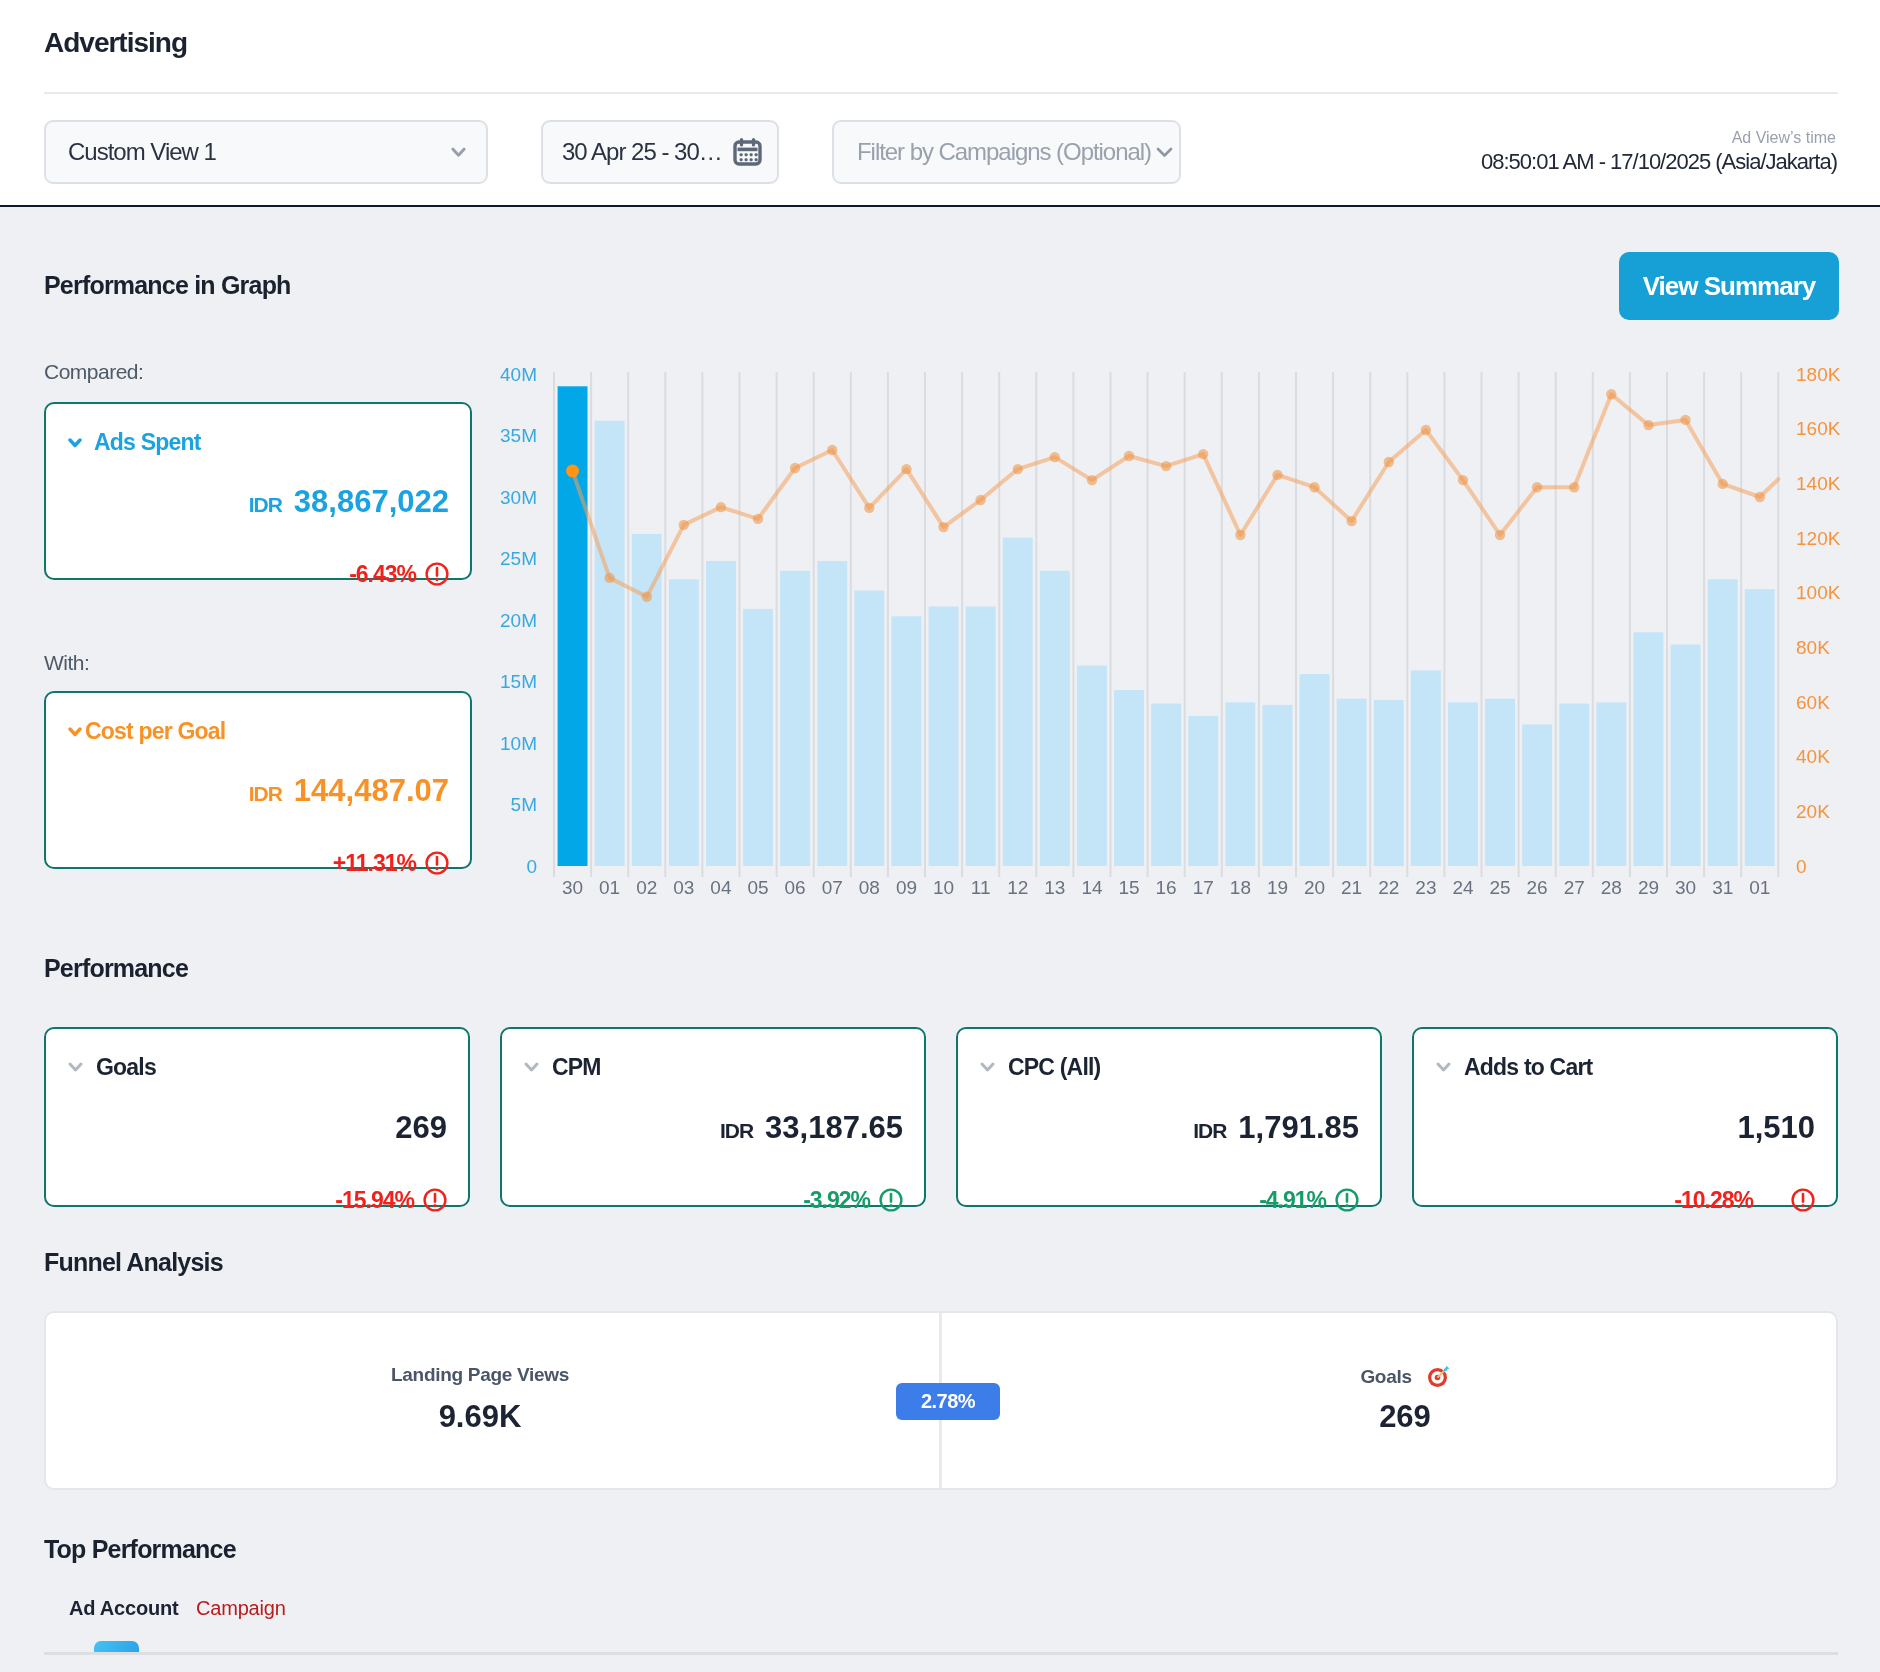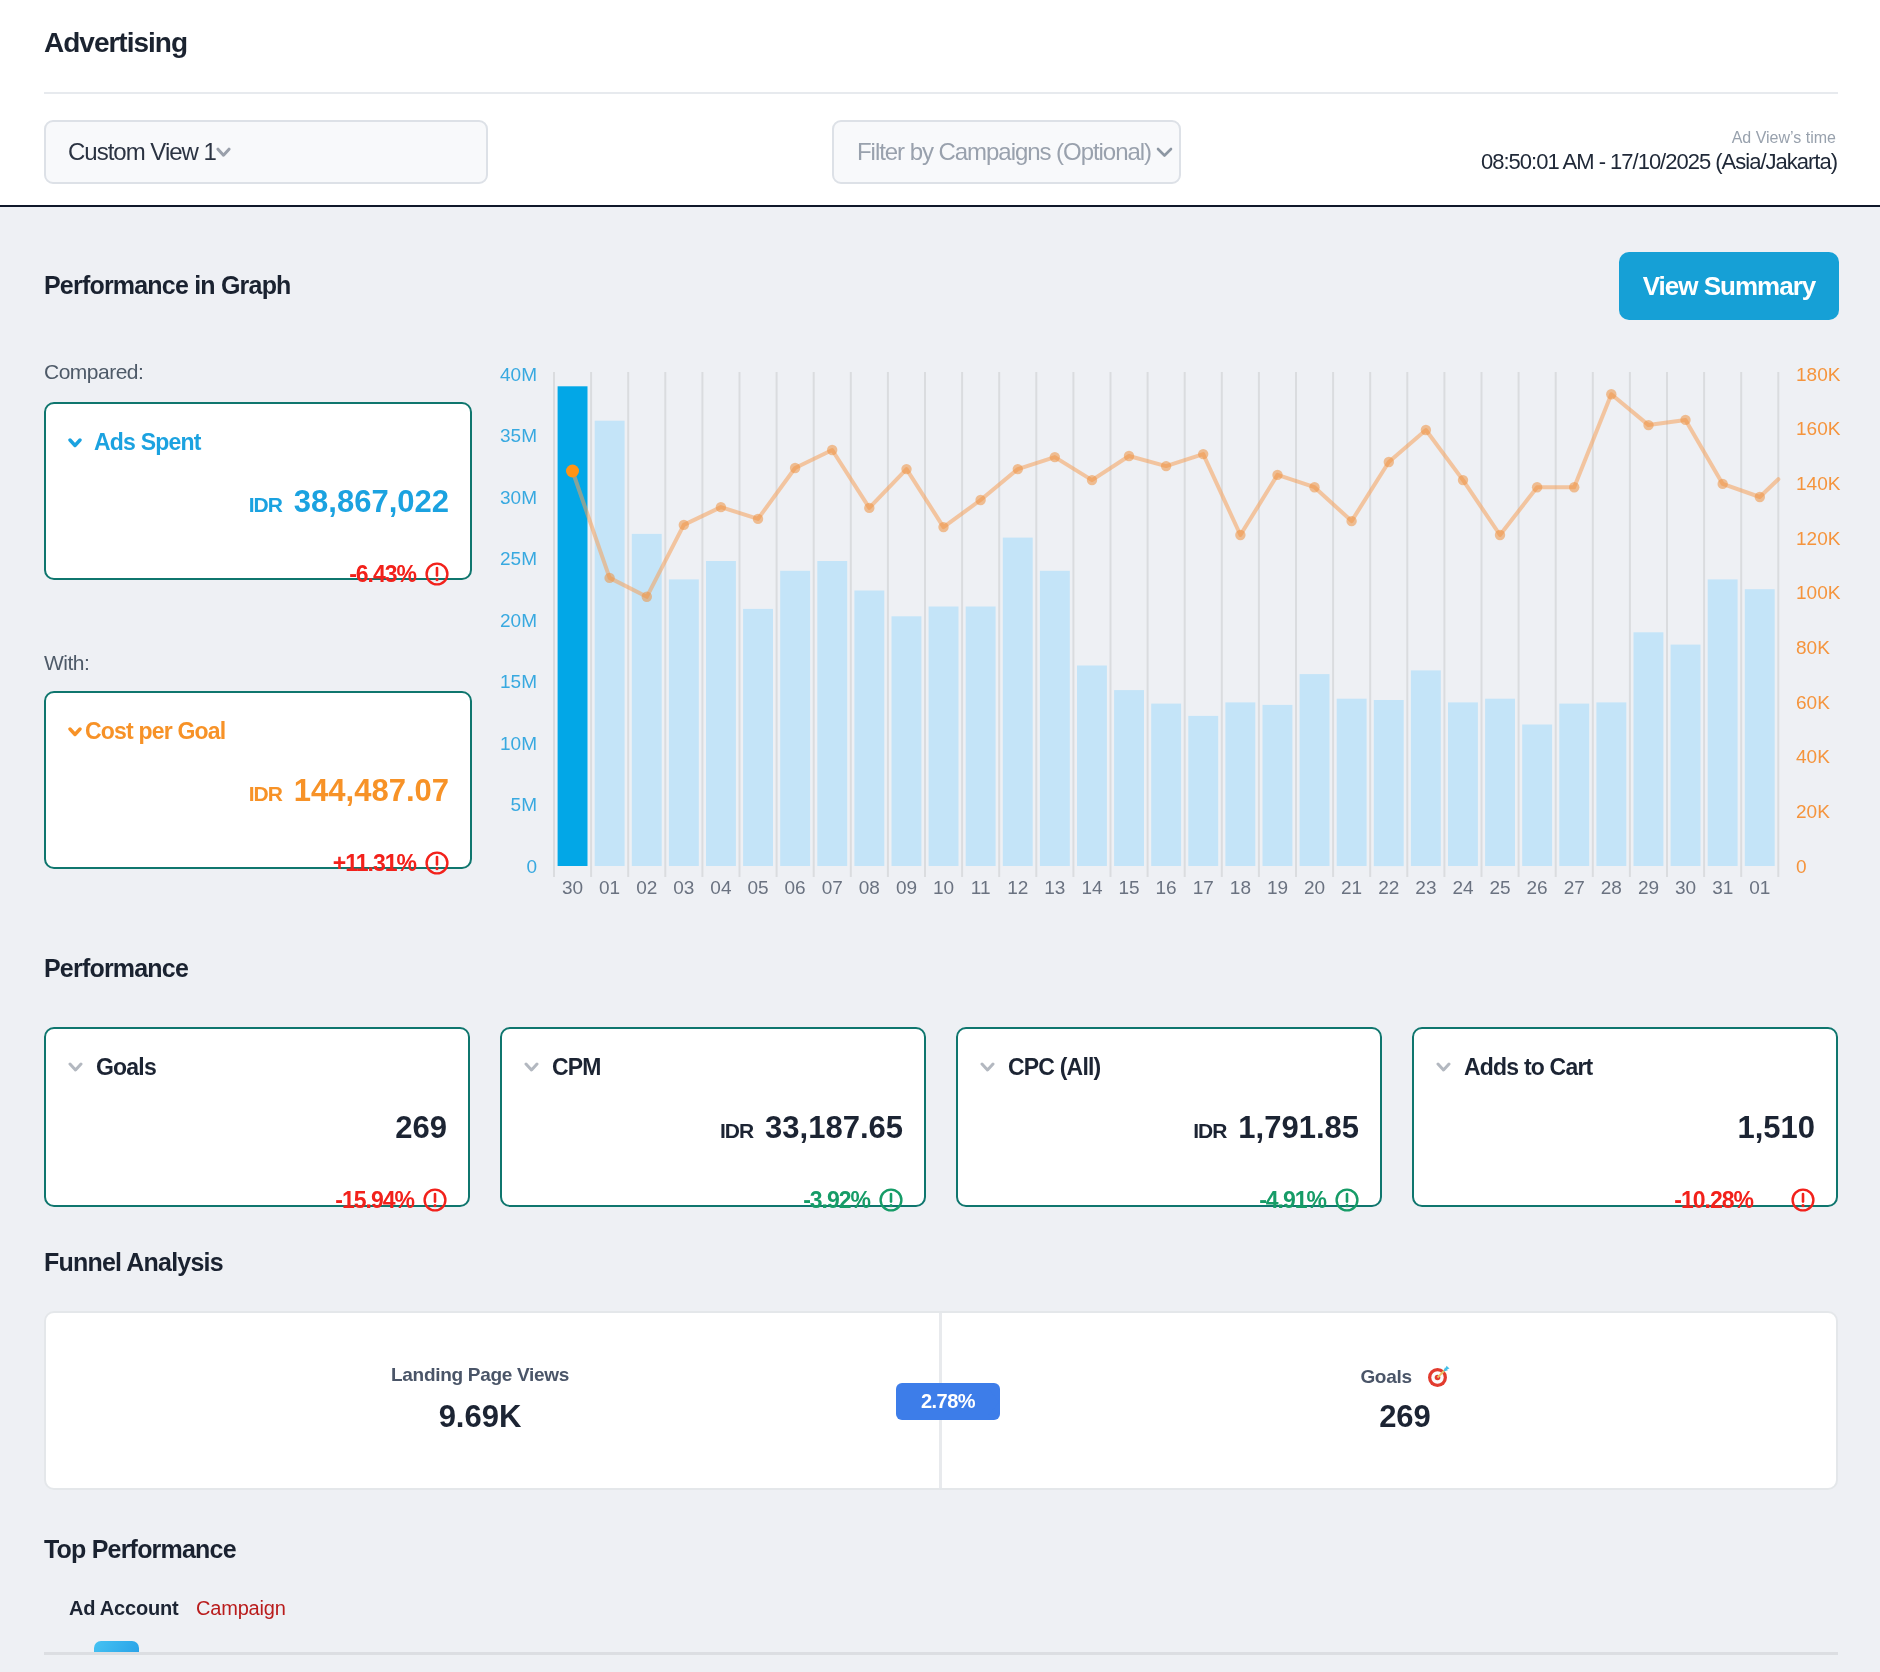--- a/index.html
+++ b/index.html
@@ -2,21 +2,21 @@
 <html><head>
 <meta charset="utf-8">
 <style>
 * { margin:0; padding:0; box-sizing:border-box; }
 html,body { width:1880px; height:1672px; }
 body { position:relative; background:#eef0f4; font-family:"Liberation Sans", sans-serif; color:#1c2433; overflow:hidden; }
 .header { position:absolute; left:0; top:0; width:1880px; height:207px; background:#ffffff; border-bottom:2px solid #0f172a; }
 .h1 { position:absolute; left:44px; top:29px; font-size:28px; font-weight:700; letter-spacing:-1px; color:#1b2330; line-height:1; }
 .hdiv { position:absolute; left:44px; top:92px; width:1794px; height:2px; background:#e7eaee; }
 .ctrl { position:absolute; top:120px; height:64px; background:#f8f9fb; border:2px solid #dde1e7; border-radius:9px; display:flex; align-items:center; font-size:24px; letter-spacing:-1px; color:#2b3342; }
-.c1 { left:44px; width:444px; padding:0 20px 0 22px; justify-content:flex-start; }
+.c1 { left:44px; width:444px; padding:0 20px 0 22px; justify-content:space-between; }
 .c2 { left:541px; width:238px; padding:0 15px 0 19px; justify-content:space-between; white-space:nowrap; }
 .c3 { left:832px; width:349px; padding:0 0 0 23px; color:#99a1ad; white-space:nowrap; letter-spacing:-1.05px;text-align:center; }
 .adv1 { position:absolute; right:44px; top:130px; font-size:16px; color:#98a1ad; line-height:1; }
 .adv2 { position:absolute; right:43px; top:151px; font-size:22px; letter-spacing:-1px; color:#202938; line-height:1; white-space:nowrap; }
 .sechead { position:absolute; font-size:25px; font-weight:700; letter-spacing:-0.8px; color:#1a2230; line-height:1; }
 .btn { position:absolute; left:1619px; top:252px; width:220px; height:68px; background:#16a0d6; border-radius:10px; color:#ffffff; font-size:26px; font-weight:700; letter-spacing:-1px; display:flex; align-items:center; justify-content:center; }
 .lbl { position:absolute; font-size:21px; letter-spacing:-0.5px; color:#4e5a68; line-height:1; }
 .card { position:absolute; background:#ffffff; border:2px solid #0f766e; border-radius:10px; }
 .ctitle { position:absolute; left:22px; top:27px; display:flex; align-items:center; gap:13px; font-size:23px; font-weight:700; letter-spacing:-0.8px; line-height:1; }
 .cval { position:absolute; right:21px; text-align:right; font-size:31px; font-weight:700; white-space:nowrap; line-height:1; display:flex; align-items:baseline; justify-content:flex-end; }
@@ -41,20 +41,39 @@
 </style>
 </head>
 <body>
 <div class="header">
   <div class="h1">Advertising</div>
   <div class="hdiv"></div>
   <div class="ctrl c1">
       <span>Custom View 1</span>
       <svg width="15" height="11" viewBox="0 0 15 11">
         <path d="M2 2.2 L7.5 8.2 L13 2.2" fill="none" stroke="#9aa0ab" stroke-width="3" stroke-linecap="round" stroke-linejoin="round"></path>
+      </svg>
+    </div>
+  <div class="ctrl c2">
+      <span>30 Apr 25 - 30…</span>
+      <svg width="29" height="28" viewBox="0 0 29 28">
+        <rect x="2" y="4" width="25" height="22" rx="4" fill="none" stroke="#5d6878" stroke-width="3.4"></rect>
+        <line x1="8.5" y1="1.6" x2="8.5" y2="7" stroke="#5d6878" stroke-width="3.2" stroke-linecap="round"></line>
+        <line x1="20.5" y1="1.6" x2="20.5" y2="7" stroke="#5d6878" stroke-width="3.2" stroke-linecap="round"></line>
+        <line x1="4.5" y1="11.4" x2="24.5" y2="11.4" stroke="#5d6878" stroke-width="3.6"></line>
+        <g fill="#5d6878">
+          <rect x="6.6" y="15.2" width="3" height="3" rx="1"></rect>
+          <rect x="11.6" y="15.2" width="3" height="3" rx="1"></rect>
+          <rect x="16.6" y="15.2" width="3" height="3" rx="1"></rect>
+          <rect x="21.6" y="15.2" width="3" height="3" rx="1"></rect>
+          <rect x="6.6" y="20.2" width="3" height="3" rx="1"></rect>
+          <rect x="11.6" y="20.2" width="3" height="3" rx="1"></rect>
+          <rect x="16.6" y="20.2" width="3" height="3" rx="1"></rect>
+          <rect x="21.6" y="20.2" width="3" height="3" rx="1"></rect>
+        </g>
       </svg>
     </div>
   <div class="ctrl c3">
       <span>Filter by Campaigns (Optional)</span>
       <svg style="margin-left:5px" width="17" height="11" viewBox="0 0 17 11">
         <path d="M2 2 L8.5 8.5 L15 2" fill="none" stroke="#8d97a3" stroke-width="2.6" stroke-linecap="round" stroke-linejoin="round"></path>
       </svg>
     </div>
   <div class="adv1">Ad View’s time</div>
   <div class="adv2">08:50:01 AM - 17/10/2025 (Asia/Jakarta)</div>

